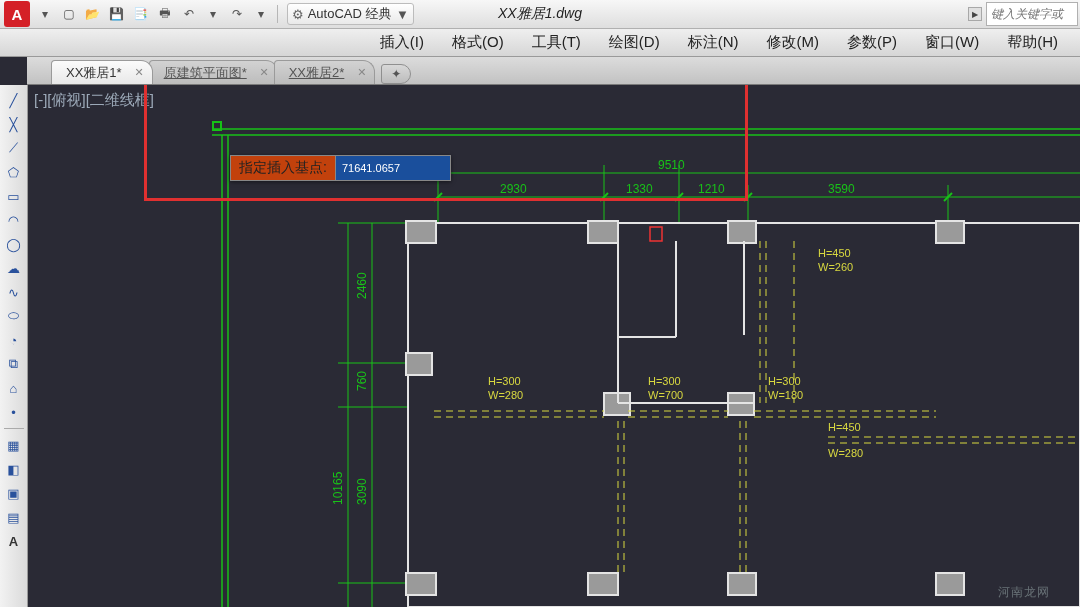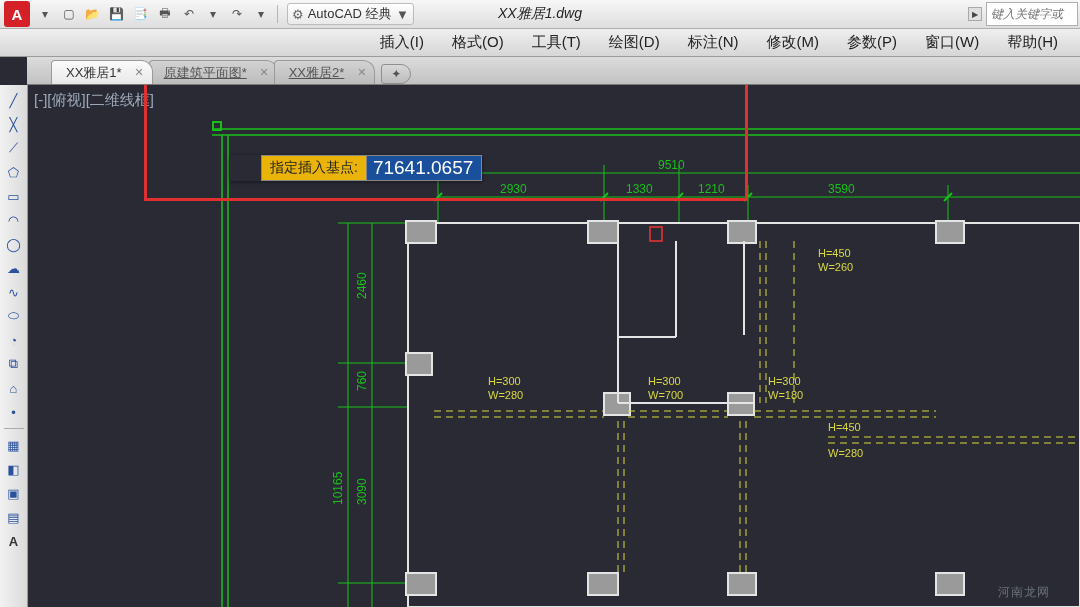--- a/index.html
+++ b/index.html
@@ -35,22 +35,22 @@
 .palette .tool { width:22px; height:22px; display:flex; align-items:center; justify-content:center; font-size:13px; color:#29519c; border:1px solid transparent; border-radius:2px; }
 .palette .divider { width:20px; height:1px; background:#aaa; margin:3px 0; }
 
 
 .canvas { position:absolute; left:28px; top:85px; right:0; bottom:0; background:#2a2a35; overflow:hidden; }
 .viewlabel { position:absolute; left:6px; top:6px; color:#9ca9b8; font-size:15px; }
 .redbox { position:absolute; border:3px solid #e03030; left:116px; top:-16px; width:604px; height:132px; pointer-events:none; z-index:50; }
 
 
 .prompt { position:absolute; left:202px; top:70px; display:flex; align-items:center; height:26px; z-index:40; box-shadow:0 1px 4px rgba(0,0,0,.5); }
-.prompt .lbl { background:#eab308; border:1px solid #888; padding:0 8px; height:100%; display:flex; align-items:center; font-size:14px; color:#222;margin-left:31px; }
-.prompt input { height:100%; border:1px solid #888; font-size:19px; padding:0 6px; font-family:Arial,sans-serif; }
+.prompt .lbl { background:#c2410c; border:1px solid #888; padding:0 8px; height:100%; display:flex; align-items:center; font-size:14px; color:#222; }
+.prompt input { height:100%; border:1px solid #888; font-size:11px; padding:0 6px; font-family:Arial,sans-serif; }
 .prompt .in1 { width:115px; background:#1a4f9c; color:#fff; border-left:none; }
 .prompt .in2 { width:115px; background:#eee; color:#222; border-left:none; }
 
 
 .pickbox { position:absolute; left:184px; top:36px; width:10px; height:10px; border:2px solid #16c216; z-index:45; }
 
 
 .dwg { position:absolute; inset:0; }
 
 .watermark { position:absolute; right:30px; bottom:6px; color:#9aa; font-size:12px; opacity:.55; font-family:"SimSun"; letter-spacing:1px; }

